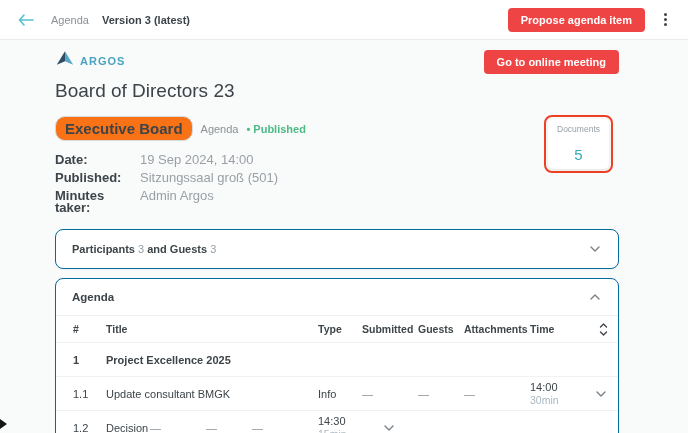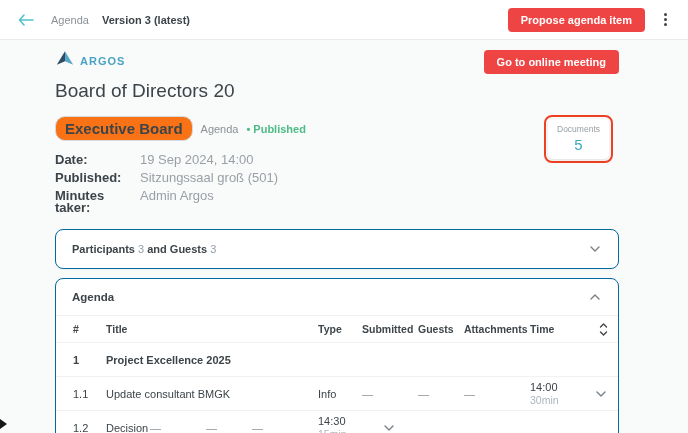--- a/index.html
+++ b/index.html
@@ -48,21 +48,21 @@
   .info-value { color:#9aa0a6; }
   .header-right { display:flex; flex-direction:column; align-items:flex-end; }
   .doc-highlight {
     margin-top:41px; margin-right:6px;
     border:2px solid #ee4023; border-radius:8px; padding:2px;
   }
   .doc-card {
     background:#fff; border-radius:5px; box-shadow:0 1px 3px rgba(0,0,0,0.10);
     padding:5px 9px 6px; text-align:center; min-width:44px; cursor:pointer;
   }
-  .doc-card .lbl { font-size:8.5px; color:#9aa0a6; margin-bottom:2px; }
+  .doc-card .lbl { font-size:8.5px; color:#9aa0a6; margin-bottom:12px; }
   .doc-card .cnt { font-size:15px; color:#3aa9b8; }
   
   .card {
     background:#fff; border:1px solid #0369a1; border-radius:8px;
     box-shadow:0 1px 2px rgba(0,0,0,0.04);
   }
   .participants-card {
     display:flex; align-items:center; justify-content:space-between;
     padding:13px 16px; margin-bottom:9px; cursor:pointer;
   }
@@ -125,21 +125,21 @@
     <div class="header-left">
       <div class="logo-row">
         <span>
           <svg width="20" height="17" viewBox="0 0 22 18">
             <polygon points="11,1 11,12 2,16" fill="#2f4d63"></polygon>
             <polygon points="11,1 20,16 11,12" fill="#57a7c9"></polygon>
           </svg>
         </span>
         <span class="logo-text">ARGOS</span>
       </div>
-      <div class="meeting-title">Board of Directors 20</div>
+      <div class="meeting-title">Board of Directors 23</div>
       <div class="badge-row">
         <span class="pill">Executive Board</span>
         <span class="doc-type">Agenda</span>
         <span class="status"><span class="dot">•</span><span>Published</span></span>
       </div>
       <div class="info-row">
         <span class="info-label">Date:</span>
         <span class="info-value">19 Sep 2024, 14:00</span>
       </div>
       <div class="info-row">

